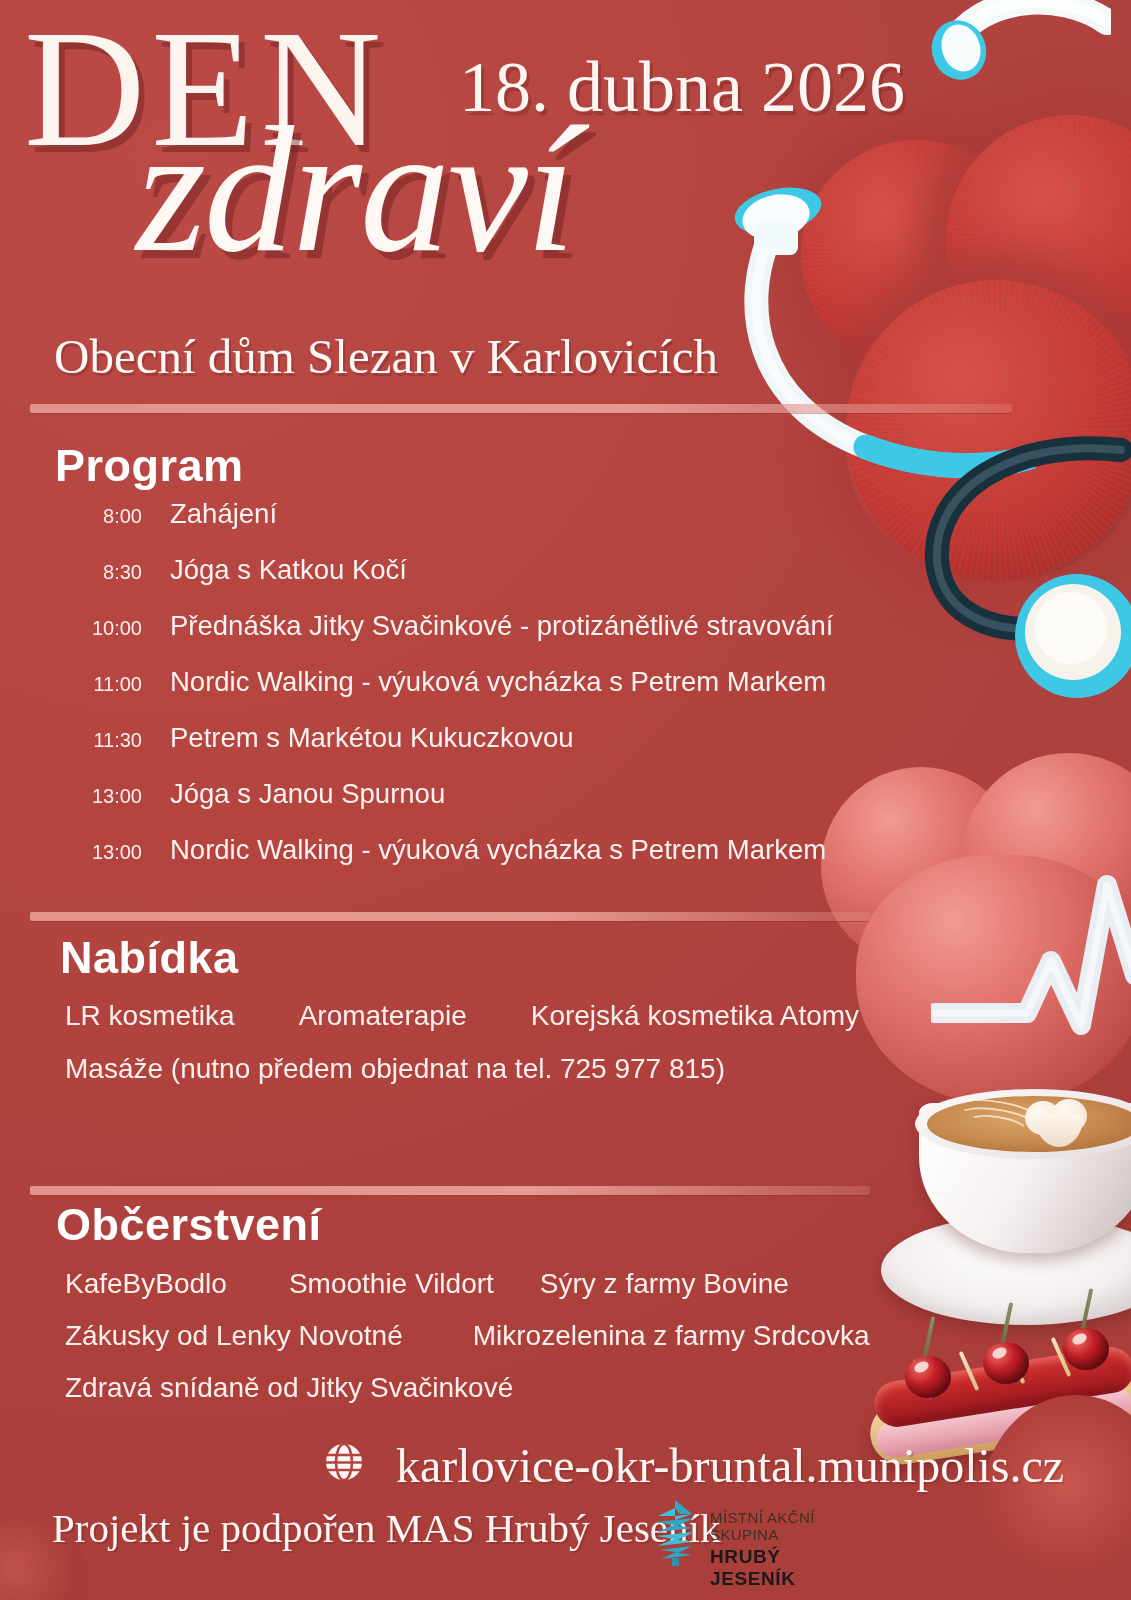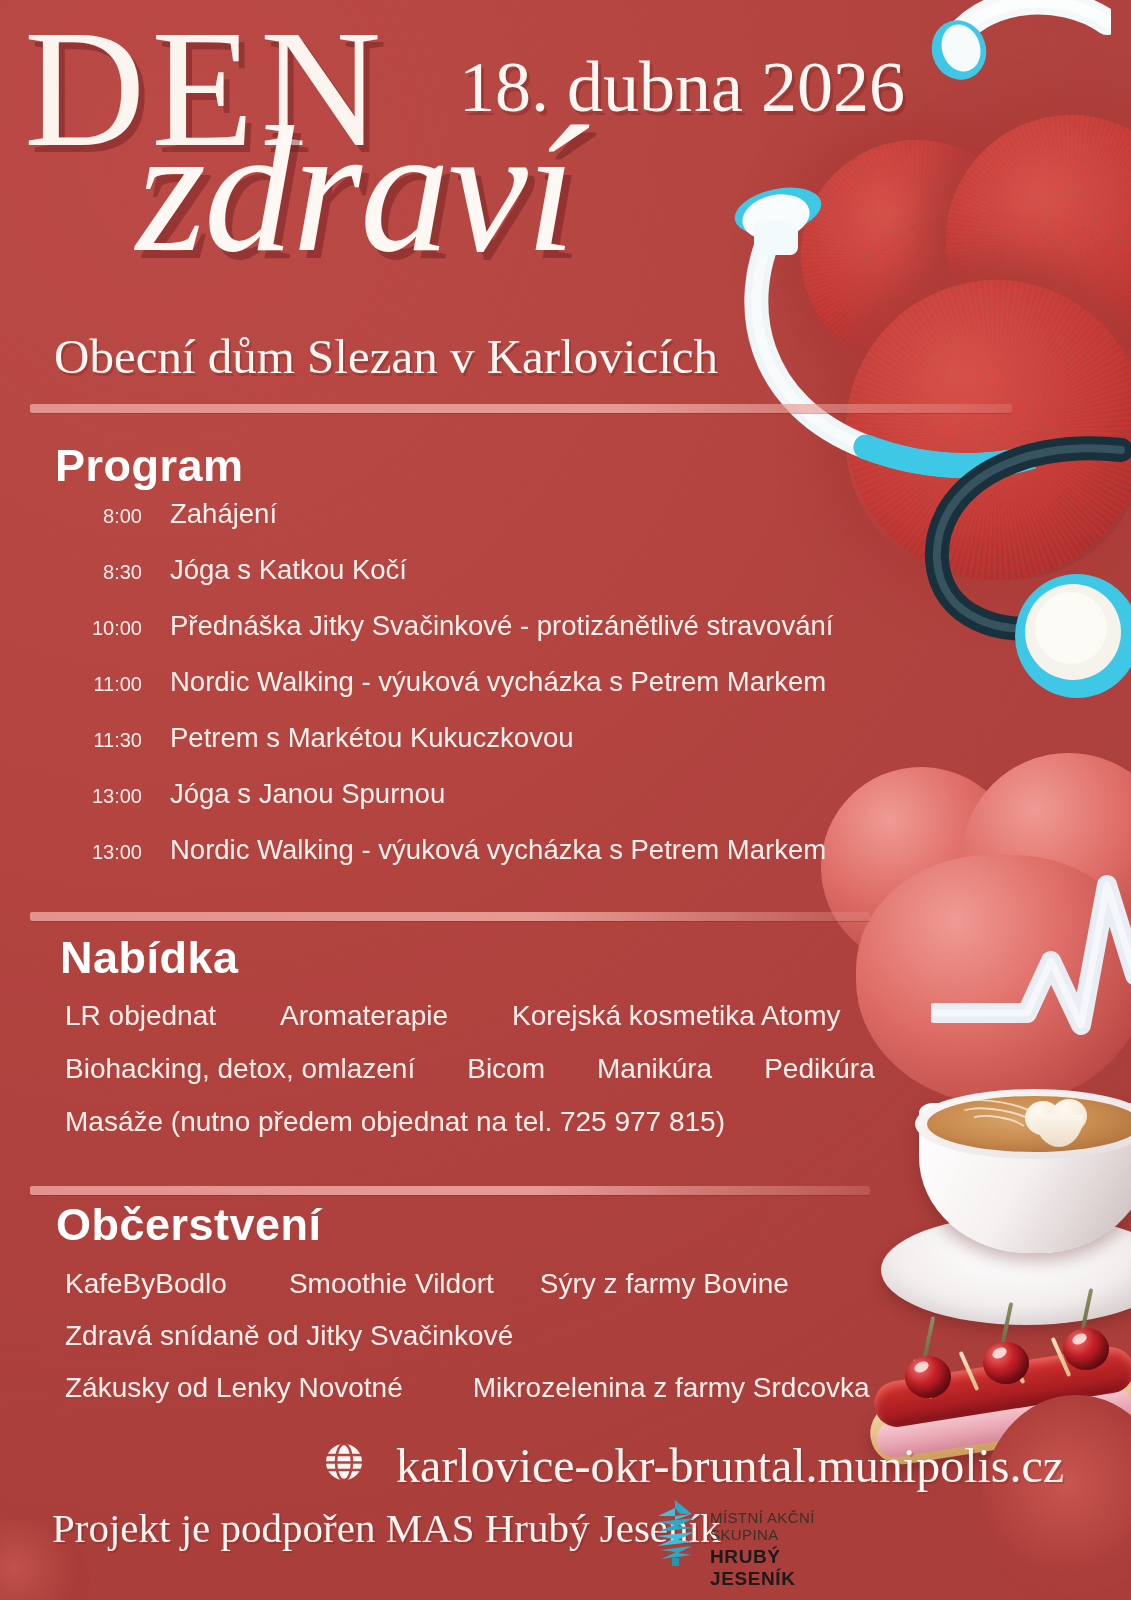--- a/index.html
+++ b/index.html
@@ -428,49 +428,43 @@
         <div class="prow">
           <span class="ptime">13:00</span>
           <span class="pevent">Nordic Walking - výuková vycházka s Petrem Markem</span>
         </div>
       </div>
 
     <div class="sec-head" id="head-nabidka">Nabídka</div>
 
     <div class="offer-rows" id="nabidka-rows">
         <div class="orow">
-          <span class="oitem" style="margin-right: 64px;">LR objednat</span>
+          <span class="oitem" style="margin-right: 64px;">LR kosmetika</span>
           <span class="oitem" style="margin-right: 64px;">Aromaterapie</span>
           <span class="oitem">Korejská kosmetika Atomy</span>
-        </div>
-        <div class="orow">
-          <span class="oitem" style="margin-right: 52px;">Biohacking, detox, omlazení</span>
-          <span class="oitem" style="margin-right: 52px;">Bicom</span>
-          <span class="oitem" style="margin-right: 52px;">Manikúra</span>
-          <span class="oitem">Pedikúra</span>
         </div>
         <div class="orow">
           <span class="oitem">Masáže (nutno předem objednat na tel.  725 977 815)</span>
         </div>
       </div>
 
     <div class="sec-head" id="head-obcerstveni">Občerstvení</div>
 
     <div class="offer-rows" id="obcerstveni-rows">
         <div class="orow">
           <span class="oitem" style="margin-right: 26px;">KafeByBodlo</span>
           <span class="oitem" style="margin-right: 10px;">Smoothie Vildort</span>
           <span class="oitem">Sýry z farmy Bovine</span>
         </div>
         <div class="orow">
-          <span class="oitem">Zdravá snídaně od Jitky  Svačinkové</span>
-        </div>
-        <div class="orow">
           <span class="oitem" style="margin-right: 34px;">Zákusky od Lenky Novotné</span>
           <span class="oitem">Mikrozelenina z farmy Srdcovka</span>
+        </div>
+        <div class="orow">
+          <span class="oitem">Zdravá snídaně od Jitky  Svačinkové</span>
         </div>
       </div>
 
     <div class="footer">
       <div class="f-line1">
         <span class="globe-icon">
           <svg viewBox="0 0 40 40" width="40" height="40">
             <circle cx="20" cy="20" r="18" fill="#fdf6f2"></circle>
             <g stroke="#b34440" stroke-width="2.6" fill="none">
               <line x1="3" y1="13" x2="37" y2="13"></line>

